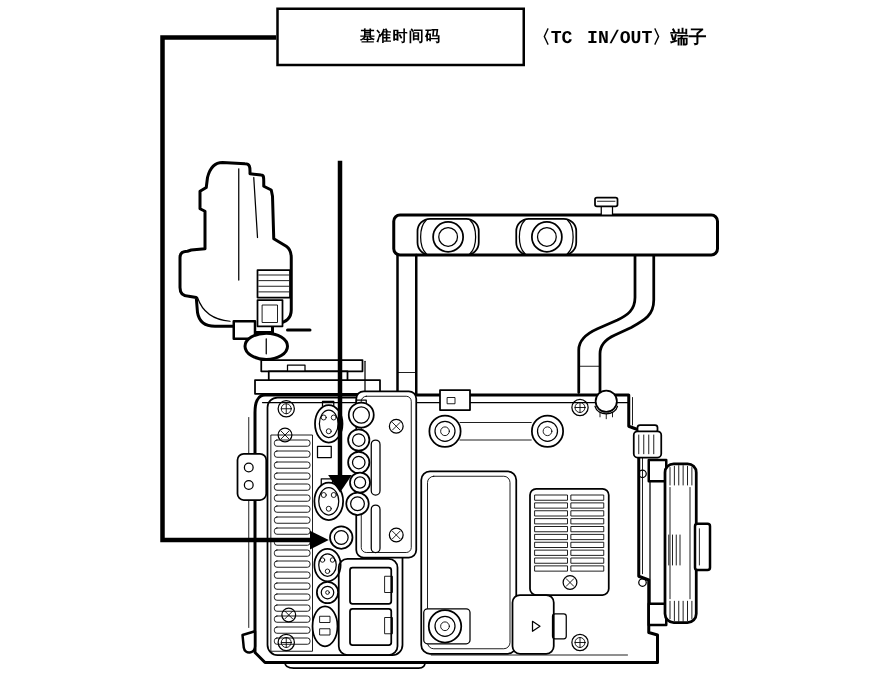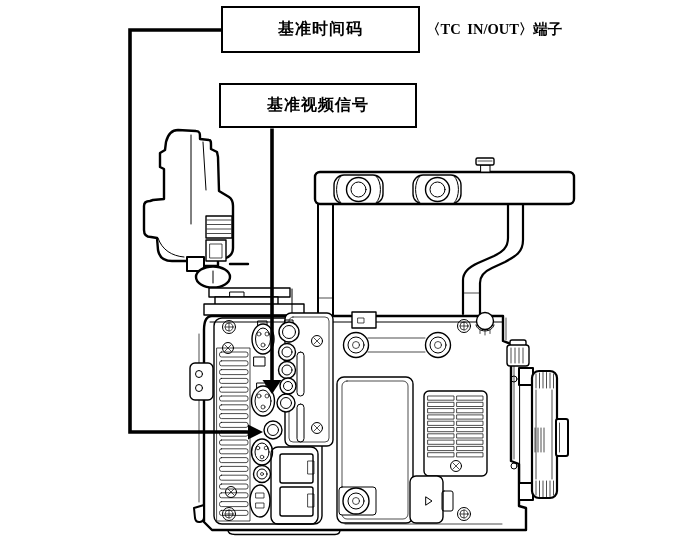--- a/index.html
+++ b/index.html
@@ -14,27 +14,27 @@
   .sM{stroke-width:1.4;}
   .sT{stroke-width:1;}
   .sH{stroke-width:.7;}
   .fw{fill:#fff;}
   .fb{fill:#000;stroke:none;}
   .ann{fill:none;stroke:#000;stroke-width:3.6;stroke-linecap:butt;stroke-linejoin:miter;}
   
   .callout-box{
     position:absolute;border:2.4px solid #000;background:#fff;box-sizing:border-box;
     display:flex;align-items:center;justify-content:center;
-    font-size:16px;font-weight:bold;letter-spacing:1px;
+    font-size:12px;font-weight:bold;letter-spacing:1px;
   }
   .box-tc{left:221px;top:6px;width:199px;height:47px;}
   .box-genlock{left:219px;top:83px;width:198px;height:45px;}
   .terminal-label{
     position:absolute;display:flex;align-items:center;
-    font-family:Liberation Serif, serif;
+    font-family:Liberation Mono, monospace;
     font-size:14.5px;font-weight:bold;word-spacing:3px;white-space:nowrap;
   }
   .tl-tc{left:426px;top:6px;height:47px;}
   .tl-genlock{left:423px;top:83px;height:45px;}
 </style>
 </head>
 <body>
 
 <div id="stage">
 
@@ -346,21 +346,18 @@
       <path class="ann" d="M221,30 H130 V432 H249"></path>
       <path class="fb" d="M263,432 L248,424.5 L248,439.5 Z"></path>
       <path class="ann" d="M272,128.5 V381"></path>
       <path class="fb" d="M272,394 L262.5,380 L281.5,380 Z"></path>
     </g>
   </svg>
 
   <div class="callout-box box-tc">
     <span>基准时间码</span>
   </div>
-  <div class="callout-box box-genlock">
-    <span>基准视频信号</span>
-  </div>
 
   <div class="terminal-label tl-tc">
     <span>〈TC IN/OUT〉端子</span>
   </div>
 
 </div>
 
 </body></html>

